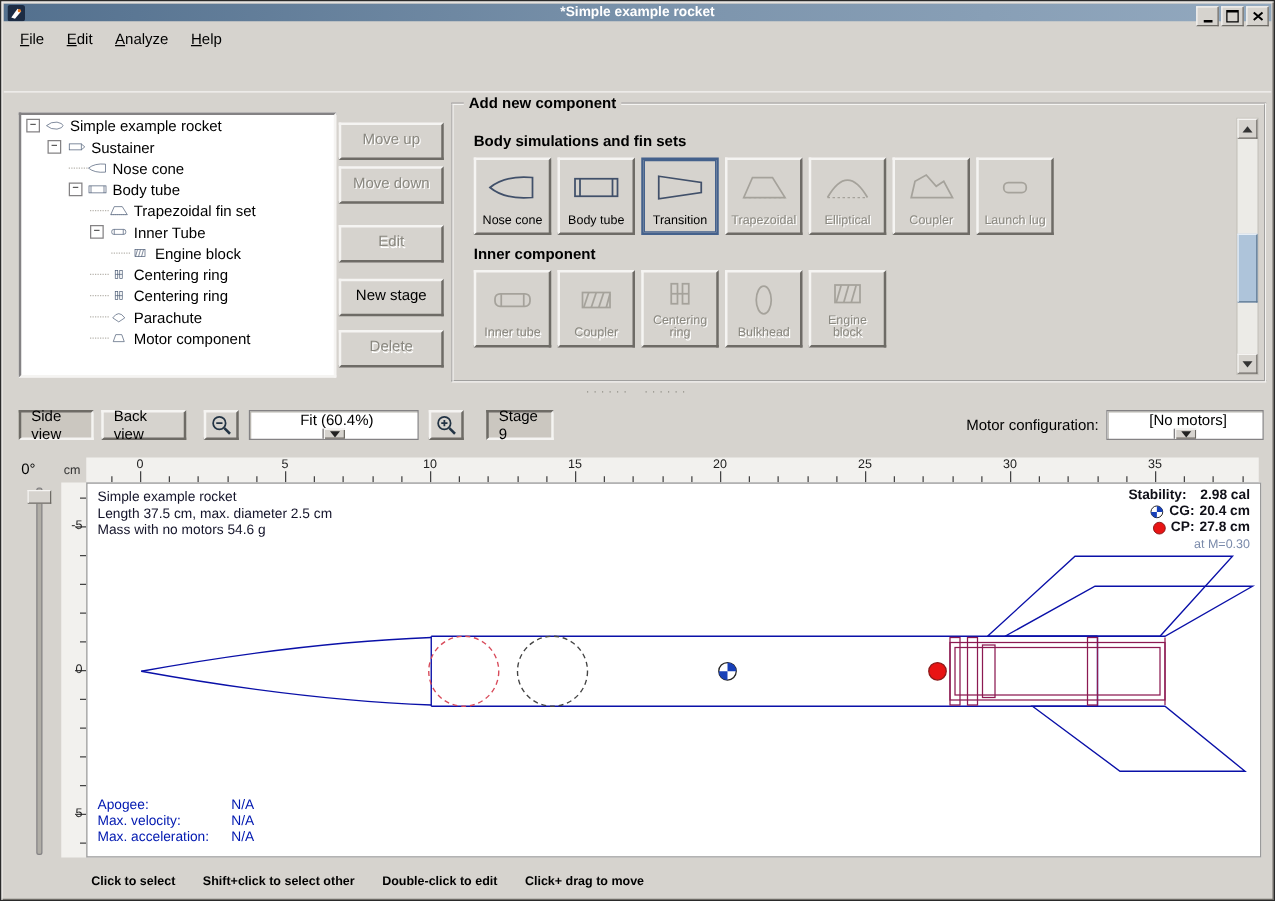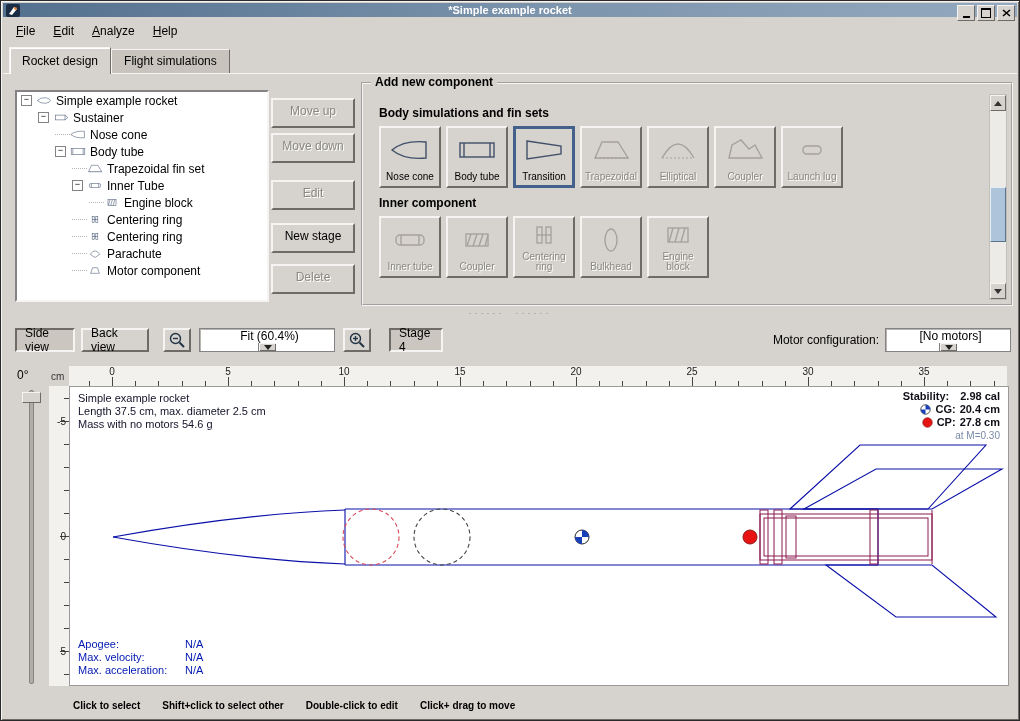--- a/index.html
+++ b/index.html
@@ -144,24 +144,20 @@
     </span>
   </div>
 
   <div class="menubar">
       <div class="menu-item"><u>F</u>ile</div>
       <div class="menu-item"><u>E</u>dit</div>
       <div class="menu-item"><u>A</u>nalyze</div>
       <div class="menu-item"><u>H</u>elp</div>
     </div>
 
-  <div class="tabrow">
-      <div class="tab active">Rocket design</div>
-      <div class="tab">Flight simulations</div>
-    </div>
 
   <div class="mainpanel">
 
     <div class="tree-panel">
         <div class="tree-row" style="padding-left: 4px;">
           <span class="expander">−</span>
           <span class="tree-icon">
             <svg width="16" height="11" viewBox="0 0 40 26">
               <path d="M3 13 Q12 5 24 6 L33 9 L36 13 L33 17 L24 20 Q12 21 3 13 Z" fill="none" stroke="currentColor" stroke-width="1.4"></path>
             </svg>
@@ -438,21 +434,21 @@
       </div>
       <div class="tbtn" style="left:330px;width:28px;padding:0;">
         <svg width="18" height="18" viewBox="0 0 18 18">
           <circle cx="7.5" cy="7.5" r="5" fill="none" stroke="#234" stroke-width="1.4"></circle>
           <line x1="11.5" y1="11.5" x2="16" y2="16" stroke="#234" stroke-width="2"></line>
           <line x1="5" y1="7.5" x2="10" y2="7.5" stroke="#234" stroke-width="1.4"></line>
           <line x1="7.5" y1="5" x2="7.5" y2="10" stroke="#234" stroke-width="1.4"></line>
         </svg>
       </div>
       <div class="tbtn toggled" style="left:376px;width:54px;">
-          <span>Stage 4</span>
+          <span>Stage 9</span>
         </div>
       <div class="motor-wrap">
         <span>Motor configuration:</span>
         <div class="combo" style="position:relative;width:126px;height:24px;top:0;">
           <span class="cval">[No motors]</span>
           <span class="cbtn">
               <span class="tri-dn"></span>
             </span>
         </div>
       </div>

